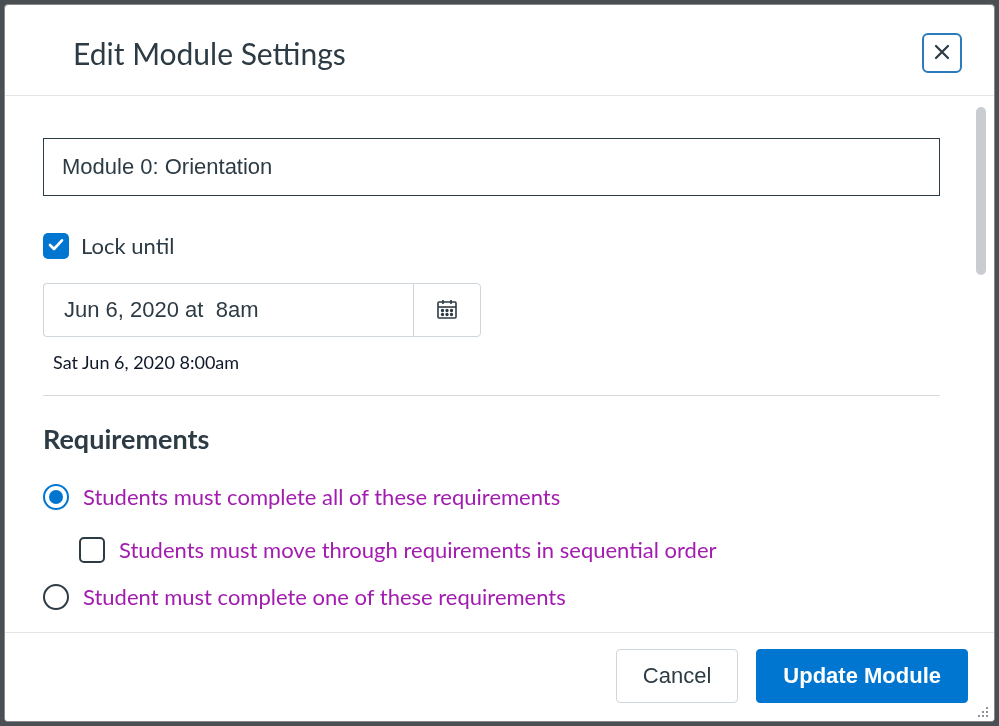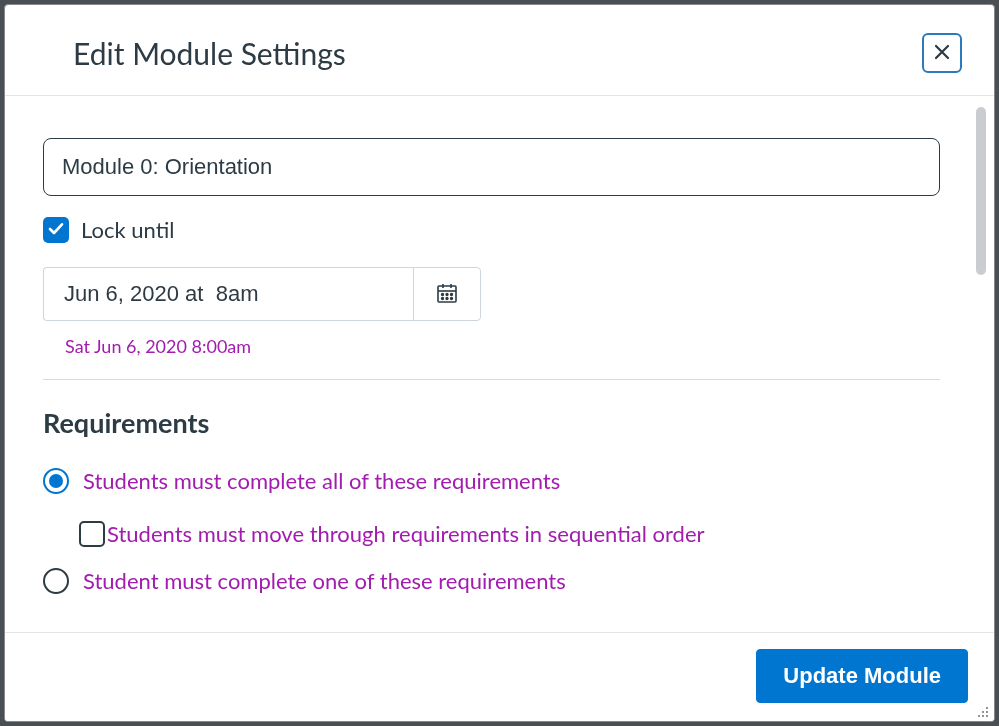--- a/index.html
+++ b/index.html
@@ -29,26 +29,26 @@
     cursor:pointer;
   }
   .close-btn svg { width:18px; height:18px; }
   .modal-body {
     flex:1; overflow-y:auto;
     padding: 42px 54px 10px 38px;
   }
   .name-input {
     width:100%;
     border:1.5px solid #2d3b45;
-    border-radius:8px;
+    border-radius:0;
     padding:15px 18px;
     font-size:22px;
     color:#2d3b45;
   }
-  .lock-row { display:flex; align-items:center; gap:12px; margin-top:20px; }
+  .lock-row { display:flex; align-items:center; gap:12px; margin-top:36px; }
   .checkbox {
     width:26px; height:26px; border-radius:5px;
     display:flex; align-items:center; justify-content:center;
     cursor:pointer;
   }
   .checkbox.checked { background:#0076d0; }
   .checkbox.unchecked { border:2px solid #2d3b45; background:#fff; }
   .checkbox svg { width:16px; height:14px; }
   .lock-label { font-size:22px; color:#2d3b45; }
   .date-row { display:flex; margin-top:24px; }
@@ -61,34 +61,34 @@
   }
   .cal-btn {
     width:68px;
     border:1px solid #cfd6db;
     border-radius:0 4px 4px 0;
     background:#fff;
     display:flex; align-items:center; justify-content:center;
     cursor:pointer;
   }
   .cal-btn svg { width:24px; height:24px; }
-  .date-hint { font-size:18px; color:#a21caf; margin-top:14px; margin-left:22px; }
+  .date-hint { font-size:18px; color:#0f172a; margin-top:14px; margin-left:10px; }
   .divider { border:none; border-top:1px solid #d6dadd; margin-top:22px; }
   .section-title { font-size:27px; font-weight:700; color:#2d3b45; margin-top:26px; }
   .radio-row { display:flex; align-items:center; gap:14px; margin-top:28px; }
   .radio {
     width:26px; height:26px; border-radius:50%;
     border:2px solid #2d3b45;
     display:flex; align-items:center; justify-content:center;
     cursor:pointer;
   }
   .radio.selected { border-color:#0076d0; }
   .radio .dot { width:14px; height:14px; border-radius:50%; background:#0076d0; }
   .opt-label { font-size:22px; color:#a21caf; }
-  .sub-row { display:flex; align-items:center; gap:2px; margin-top:26px; margin-left:36px; }
+  .sub-row { display:flex; align-items:center; gap:14px; margin-top:26px; margin-left:36px; }
   .modal-footer {
     border-top:1px solid #e1e5e8;
     padding:16px 26px 18px;
     display:flex; justify-content:flex-end; gap:18px;
     background:#fff;
   }
   .btn {
     font-size:22px;
     padding:13px 26px;
     border-radius:4px;
@@ -178,20 +178,21 @@
     </div>
 
     <div class="radio-row" style="margin-top:20px;">
       <div class="radio"></div>
       <span class="opt-label">Student must complete one of these requirements</span>
     </div>
 
   </div>
 
   <div class="modal-footer">
+    <button class="btn btn-secondary">Cancel</button>
     <button class="btn btn-primary">Update Module</button>
   </div>
 
   <div class="scrollbar-track"></div>
 
   <div class="grip">
     <span class="g1"></span>
       <span class="g2"></span>
       <span class="g3"></span>
     <span class="g4"></span>

